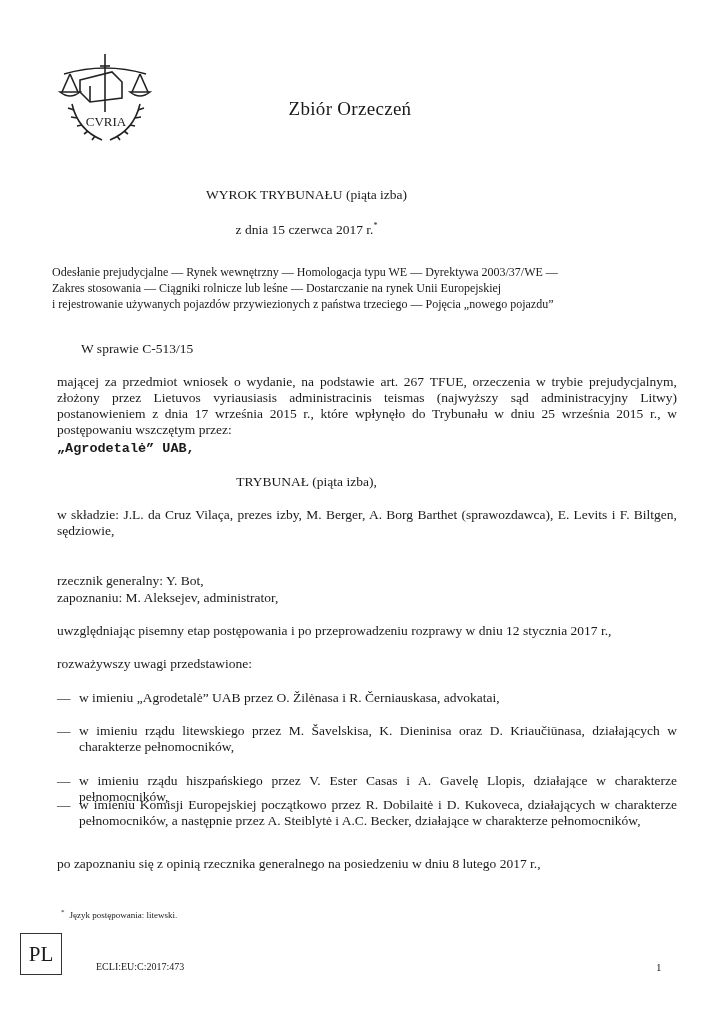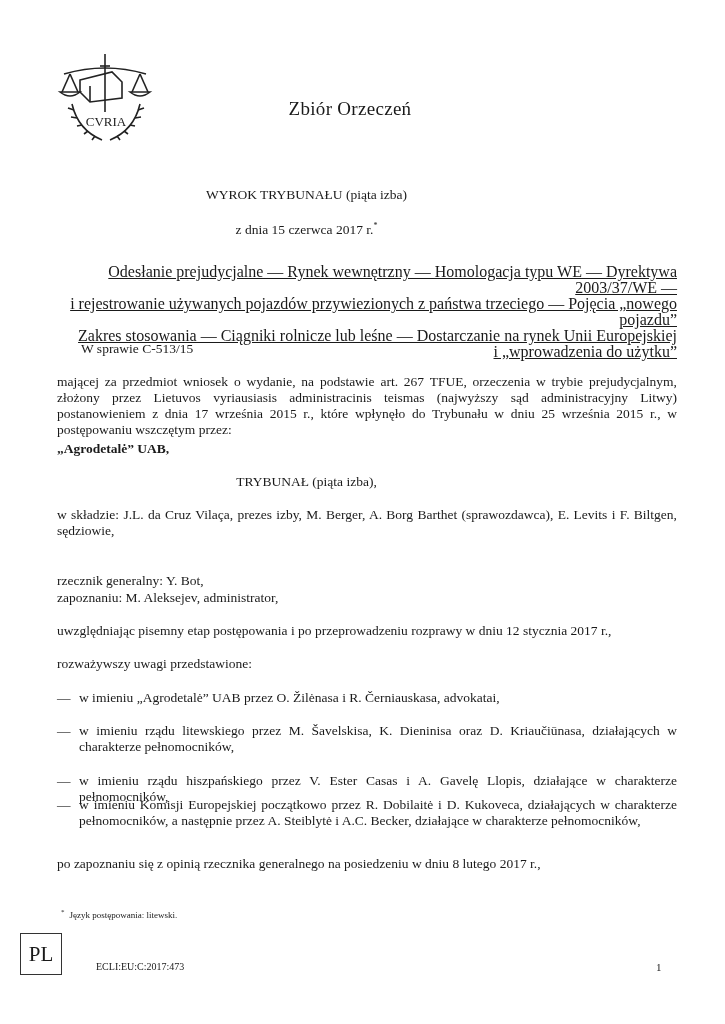--- a/index.html
+++ b/index.html
@@ -11,28 +11,28 @@
   .logo { position: absolute; left: 50px; top: 52px; width: 112px; height: 96px; }
   .journal-title {
     position: absolute; left: 0; width: 640px; top: 98px; text-align: center;
     font-size: 19px; letter-spacing: 0.3px; padding-left: 60px; box-sizing: border-box;
   }
   .center-line {
     position: absolute; left: 0; width: 573px; text-align: center; font-size: 13.5px;
     padding-left: 40px; box-sizing: border-box;
   }
   .keywords {
-    position: absolute; left: 52px; width: 625px; top: 264px; text-align: right;
-    font-size: 16px; line-height: 16px; text-decoration: underline;
+    position: absolute; left: 52px; width: 625px; top: 264px; text-align: left;
+    font-size: 12px; line-height: 16px;
   }
   .para {
     position: absolute; left: 57px; width: 620px; font-size: 13.5px; line-height: 16px;
     text-align: justify;
   }
-  .para.bold { font-weight: bold; }
+  .para.bold { font-weight: bold; font-family: Liberation Mono, monospace; }
   .dash-item {
     position: absolute; left: 57px; width: 620px; font-size: 13.5px; line-height: 16px;
     text-align: justify; padding-left: 22px; box-sizing: border-box;
   }
   .dash-item .dash { position: absolute; left: 0; top: 0; }
   .footnote {
     position: absolute; left: 61px; top: 908px; font-size: 9px;
   }
   .footnote sup { font-size: 7px; margin-right: 5px; }
   .lang-box {
@@ -79,23 +79,22 @@
 <div class="journal-title">Zbiór Orzeczeń</div>
 
 <div class="center-line" style="top:187px;">WYROK TRYBUNAŁU (piąta izba)</div>
 
 <div class="center-line" style="top:221px;">
   <span>z dnia 15 czerwca 2017 r.</span><sup style="font-size:8px;">*</sup>
 </div>
 
 <div class="keywords">
   <div>Odesłanie prejudycjalne — Rynek wewnętrzny — Homologacja typu WE — Dyrektywa 2003/37/WE —</div>
+  <div>Zakres stosowania — Ciągniki rolnicze lub leśne — Dostarczanie na rynek Unii Europejskiej</div>
   <div>i rejestrowanie używanych pojazdów przywiezionych z państwa trzeciego — Pojęcia „nowego pojazdu”</div>
-  <div>Zakres stosowania — Ciągniki rolnicze lub leśne — Dostarczanie na rynek Unii Europejskiej</div>
-  <div>i „wprowadzenia do użytku”</div>
 </div>
 
 <div class="para" style="top:341px;margin-left:24px;">W sprawie C-513/15</div>
 
 <div class="para" style="top:374px;">mającej za przedmiot wniosek o wydanie, na podstawie art. 267 TFUE, orzeczenia w trybie prejudycjalnym, złożony przez Lietuvos vyriausiasis administracinis teismas (najwyższy sąd administracyjny Litwy) postanowieniem z dnia 17 września 2015 r., które wpłynęło do Trybunału w dniu 25 września 2015 r., w postępowaniu wszczętym przez:</div>
 
 <div class="para bold" style="top:441px;">„Agrodetalė” UAB,</div>
 
 <div class="center-line" style="top:474px;">TRYBUNAŁ (piąta izba),</div>
 

